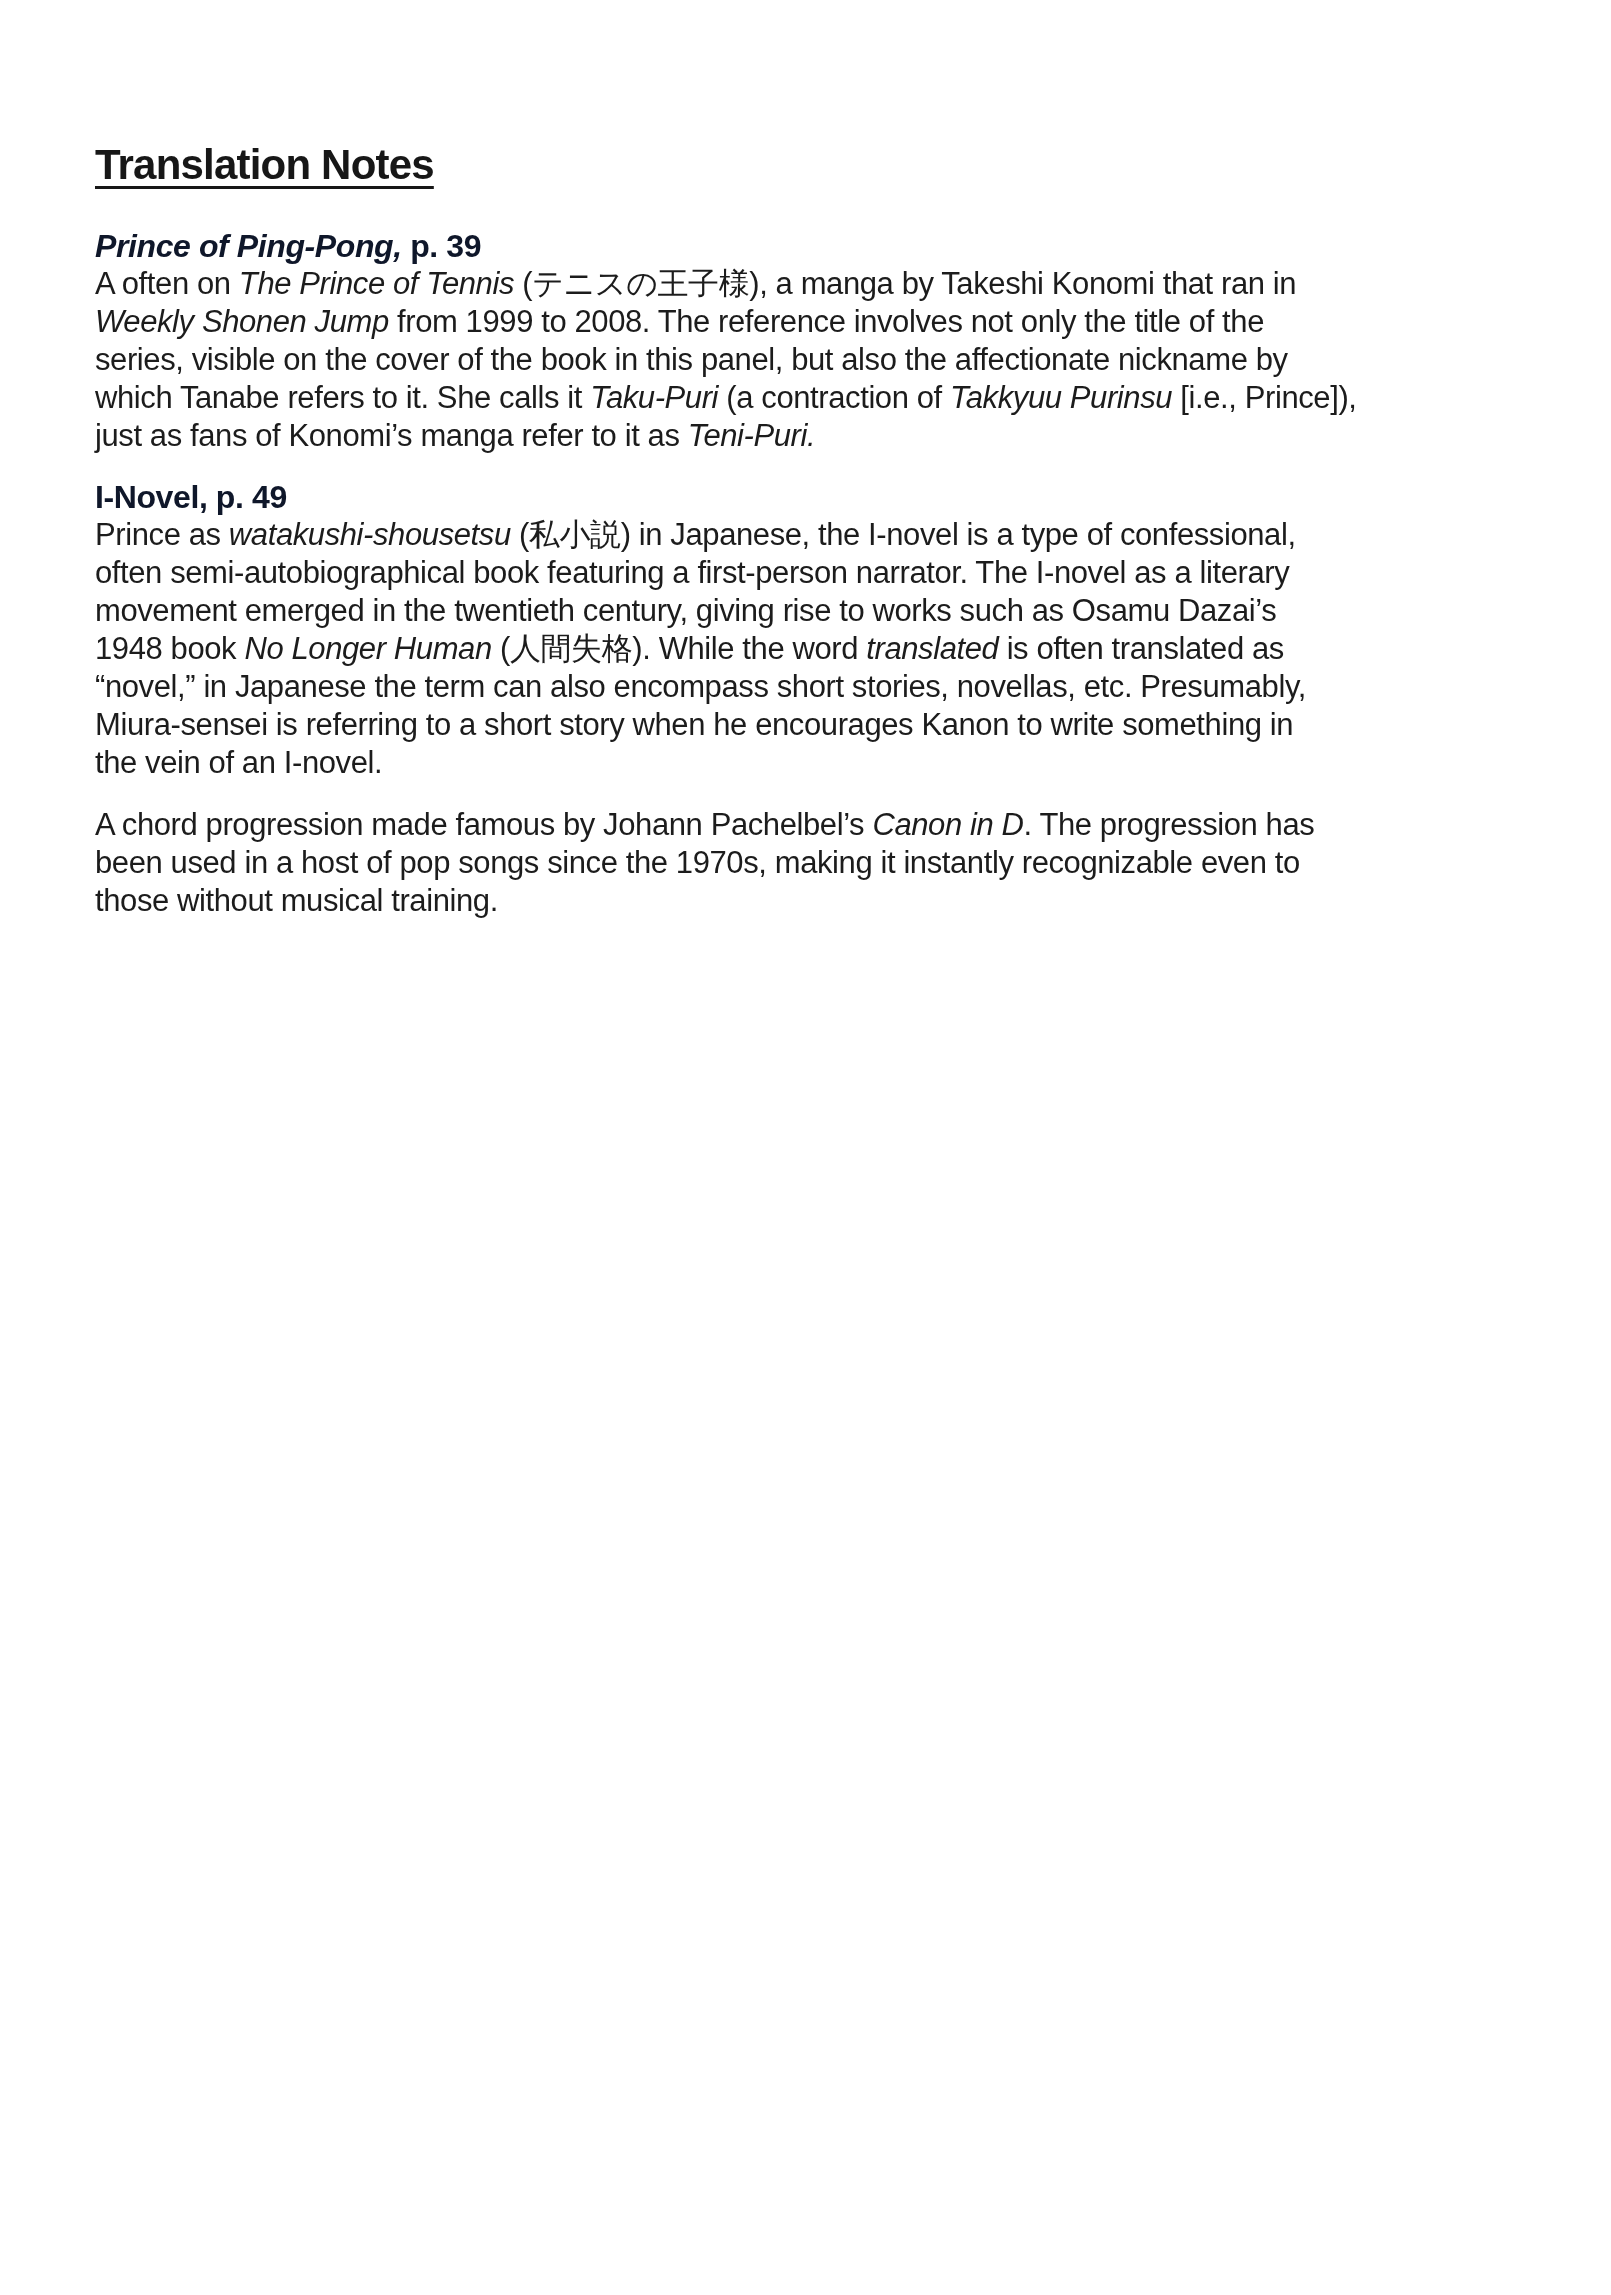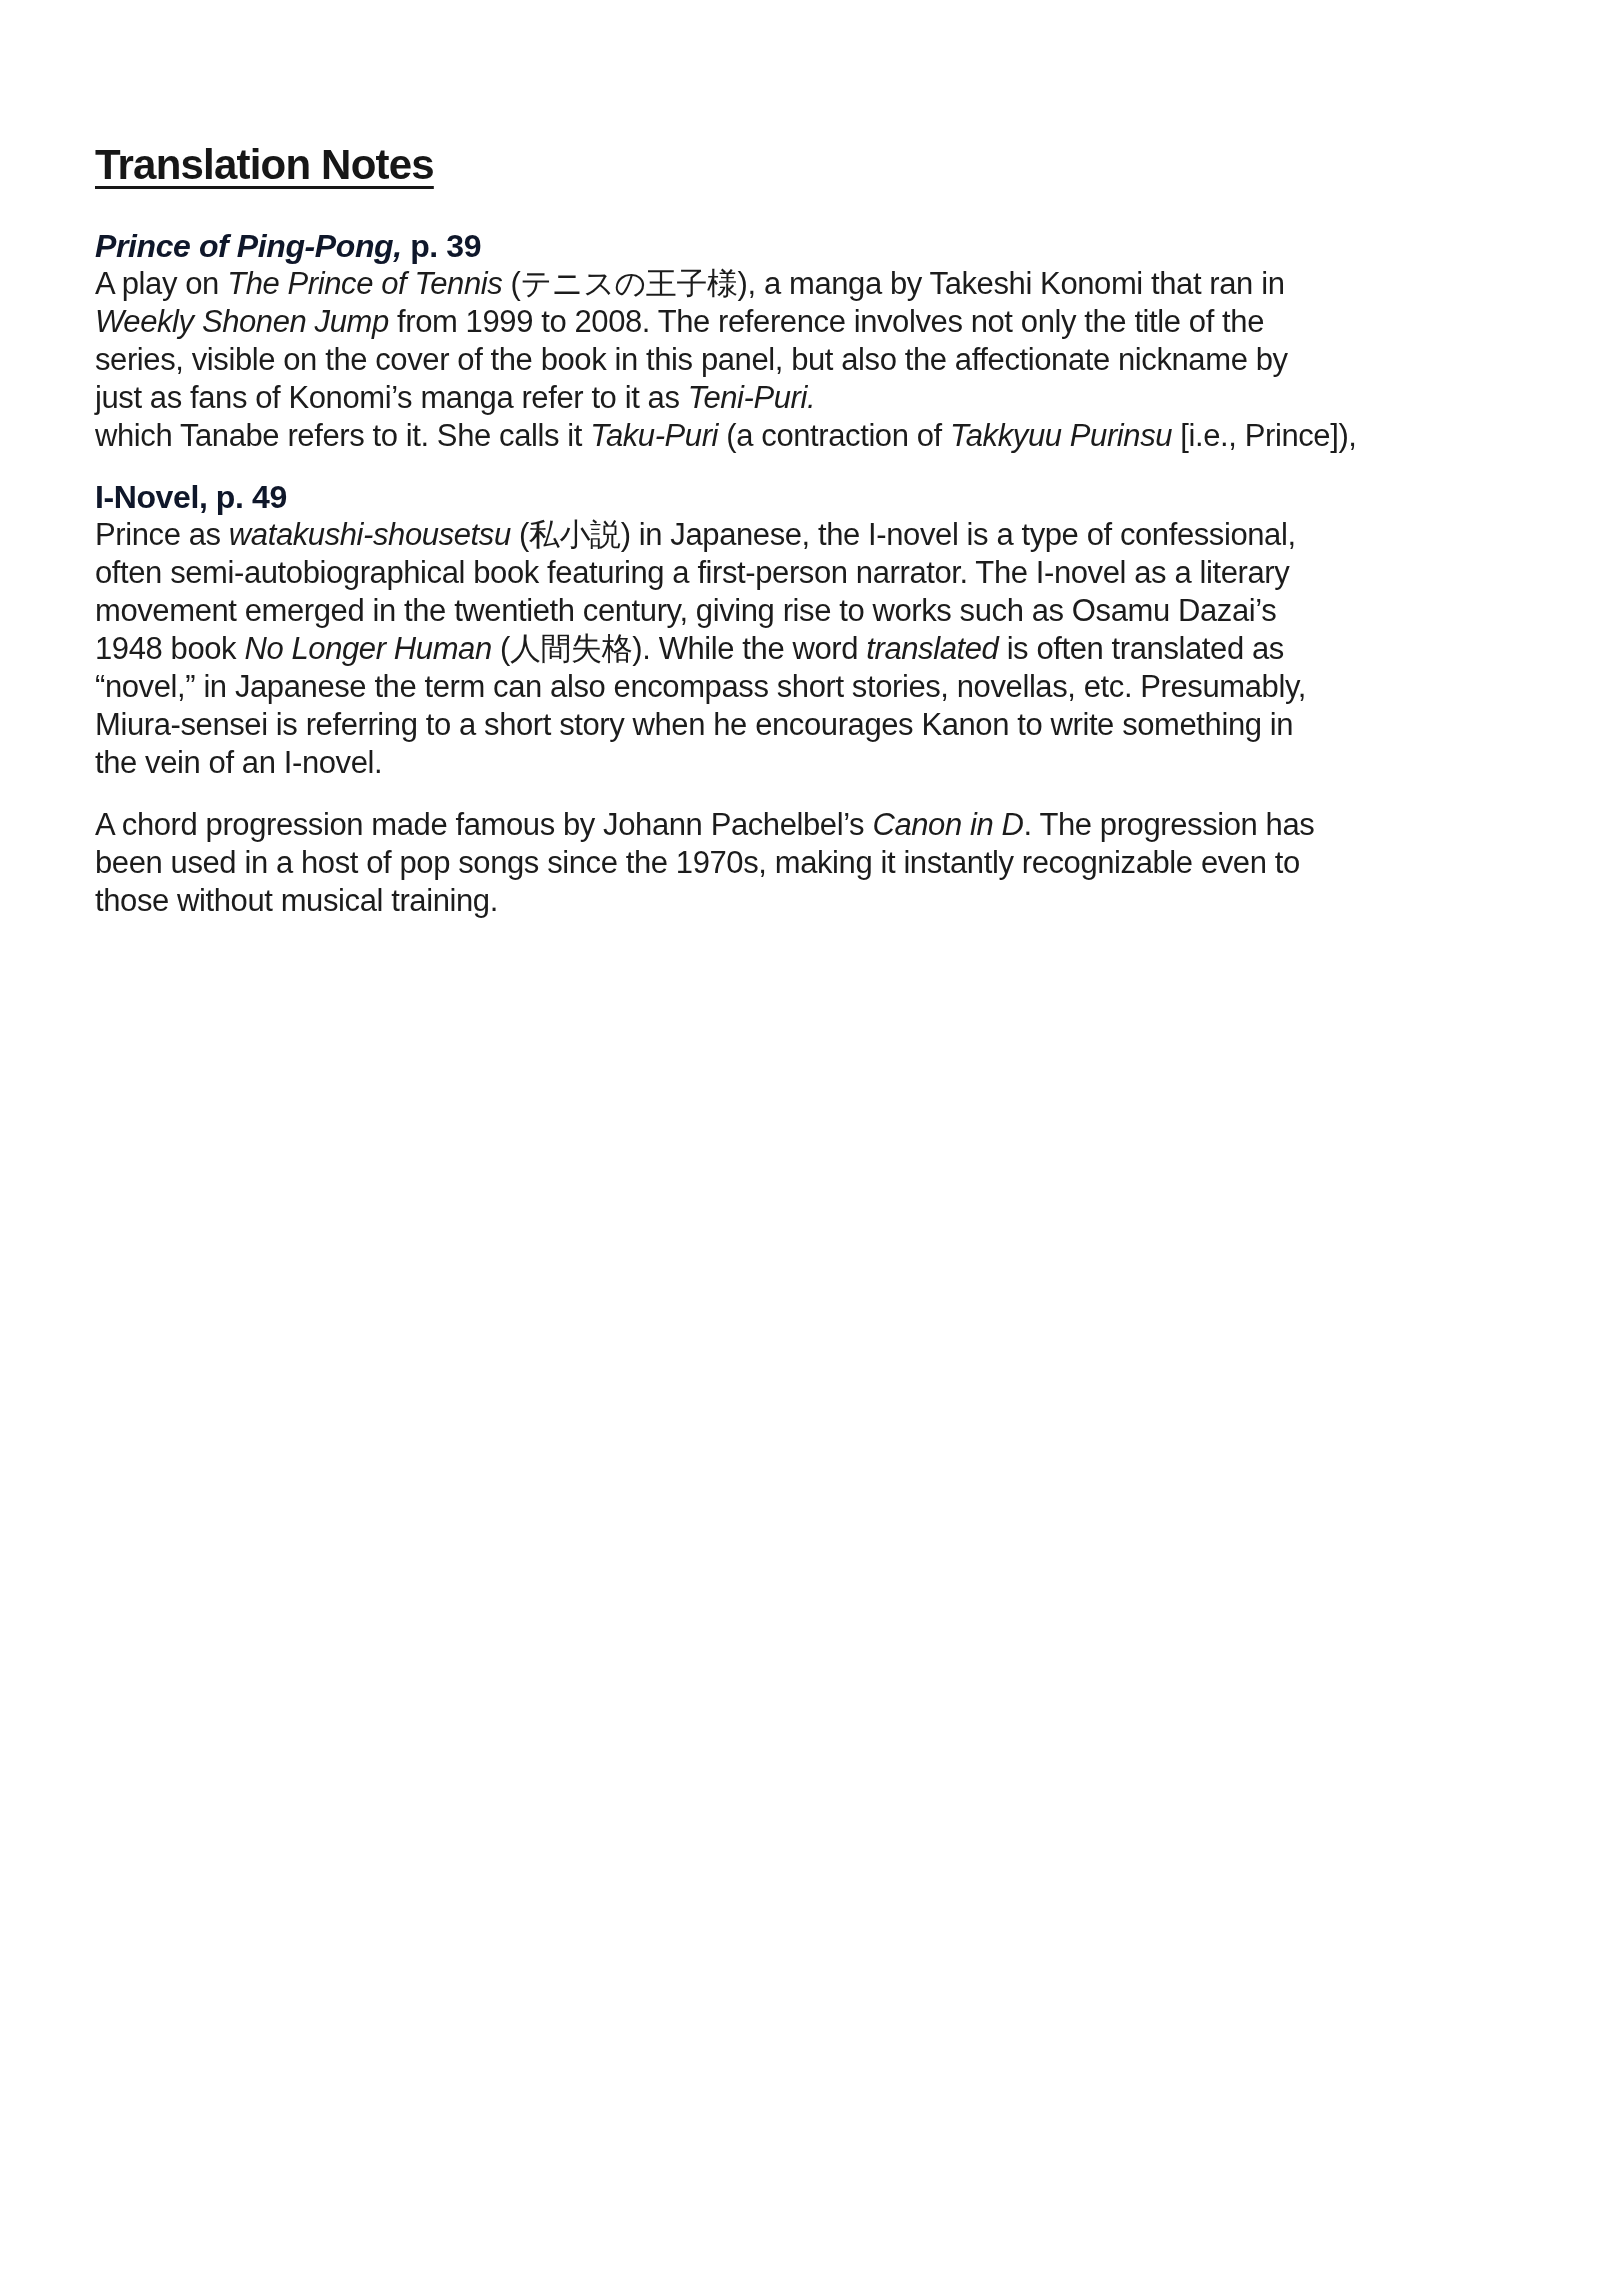--- a/index.html
+++ b/index.html
@@ -57,25 +57,25 @@
 </style>
 </head>
 <body>
 
 <main class="page">
   <div class="content">
     <h1 class="page-title">Translation Notes</h1>
     <div>
         <section class="note">
           <h2 class="note-title"><span class="it">Prince of Ping-Pong,</span><span> p. 39</span></h2>
-          <div class="note-line"><span>A play on </span><span class="it">The Prince of Tennis</span><span> (テニスの王子様), a manga by Takeshi Konomi that ran in</span></div>
+          <div class="note-line"><span>A often on </span><span class="it">The Prince of Tennis</span><span> (テニスの王子様), a manga by Takeshi Konomi that ran in</span></div>
           <div class="note-line"><span class="it">Weekly Shonen Jump</span><span> from 1999 to 2008. The reference involves not only the title of the</span></div>
           <div class="note-line"><span>series, visible on the cover of the book in this panel, but also the affectionate nickname by</span></div>
+          <div class="note-line"><span>which Tanabe refers to it. She calls it </span><span class="it">Taku-Puri</span><span> (a contraction of </span><span class="it">Takkyuu Purinsu</span><span> [i.e., Prince]),</span></div>
           <div class="note-line"><span>just as fans of Konomi’s manga refer to it as </span><span class="it">Teni-Puri.</span></div>
-          <div class="note-line"><span>which Tanabe refers to it. She calls it </span><span class="it">Taku-Puri</span><span> (a contraction of </span><span class="it">Takkyuu Purinsu</span><span> [i.e., Prince]),</span></div>
         </section>
         <section class="note">
           <h2 class="note-title"><span>I-Novel, p. 49</span></h2>
           <div class="note-line"><span>Prince as </span><span class="it">watakushi-shousetsu</span><span> (私小説) in Japanese, the I-novel is a type of confessional,</span></div>
           <div class="note-line"><span>often semi-autobiographical book featuring a first-person narrator. The I-novel as a literary</span></div>
           <div class="note-line"><span>movement emerged in the twentieth century, giving rise to works such as Osamu Dazai’s</span></div>
           <div class="note-line"><span>1948 book </span><span class="it">No Longer Human</span><span> (人間失格). While the word </span><span class="it">translated</span><span> is often translated as</span></div>
           <div class="note-line"><span>“novel,” in Japanese the term can also encompass short stories, novellas, etc. Presumably,</span></div>
           <div class="note-line"><span>Miura-sensei is referring to a short story when he encourages Kanon to write something in</span></div>
           <div class="note-line"><span>the vein of an I-novel.</span></div>

